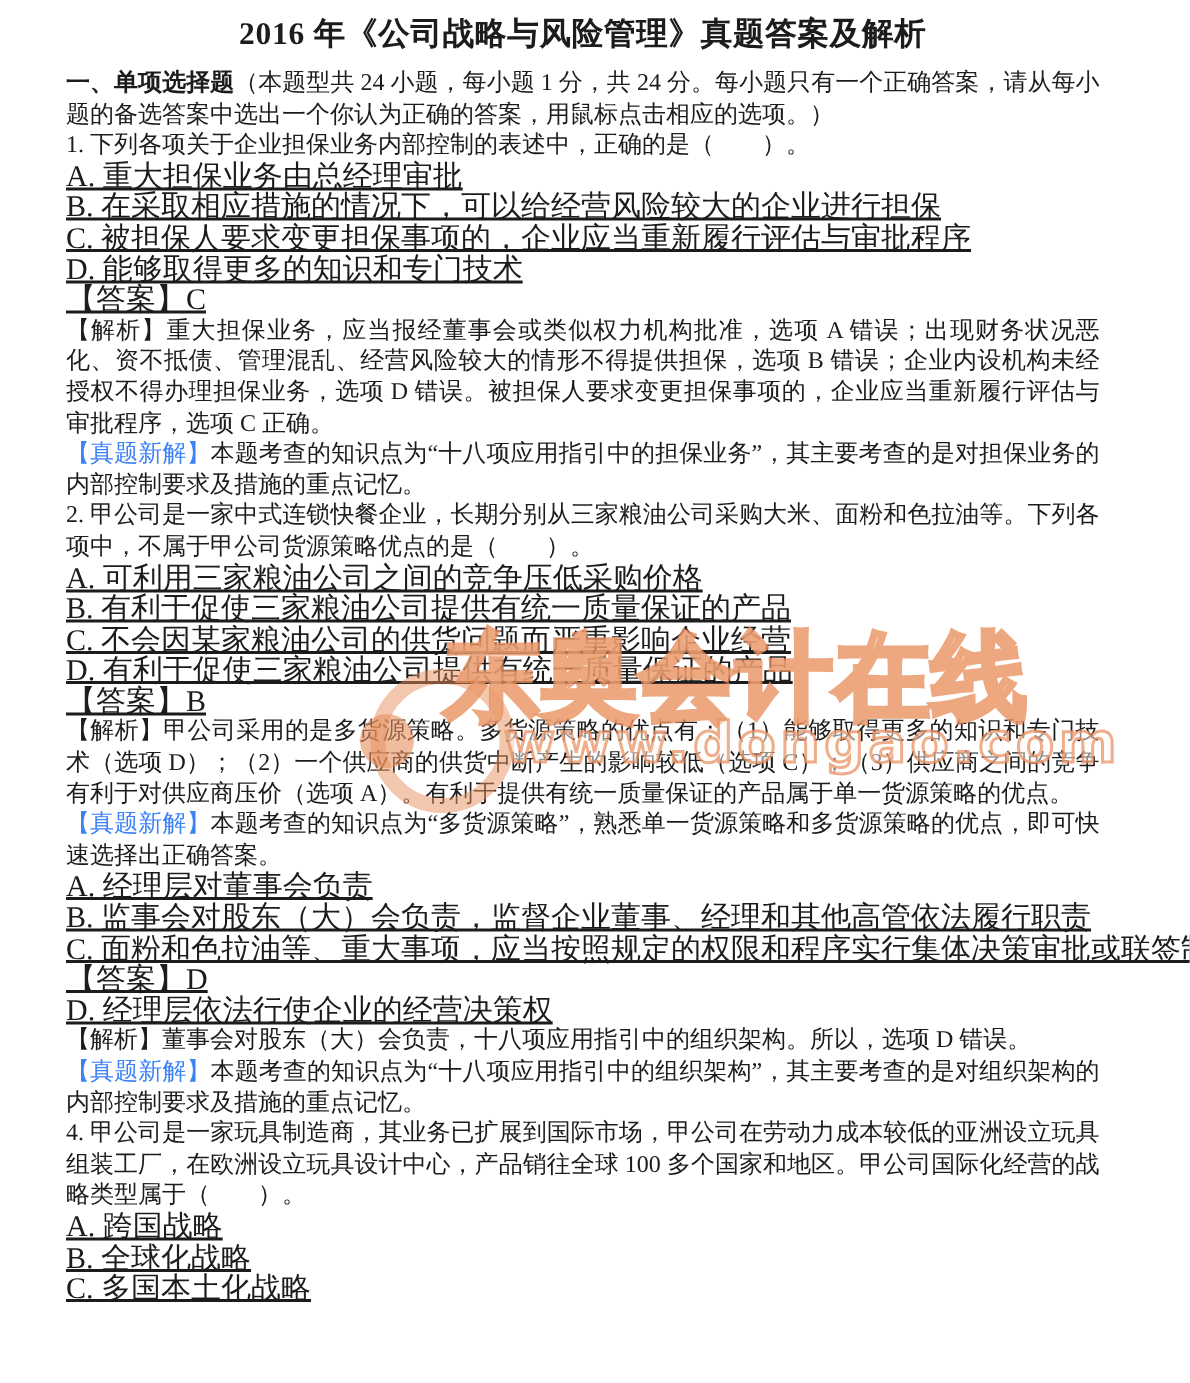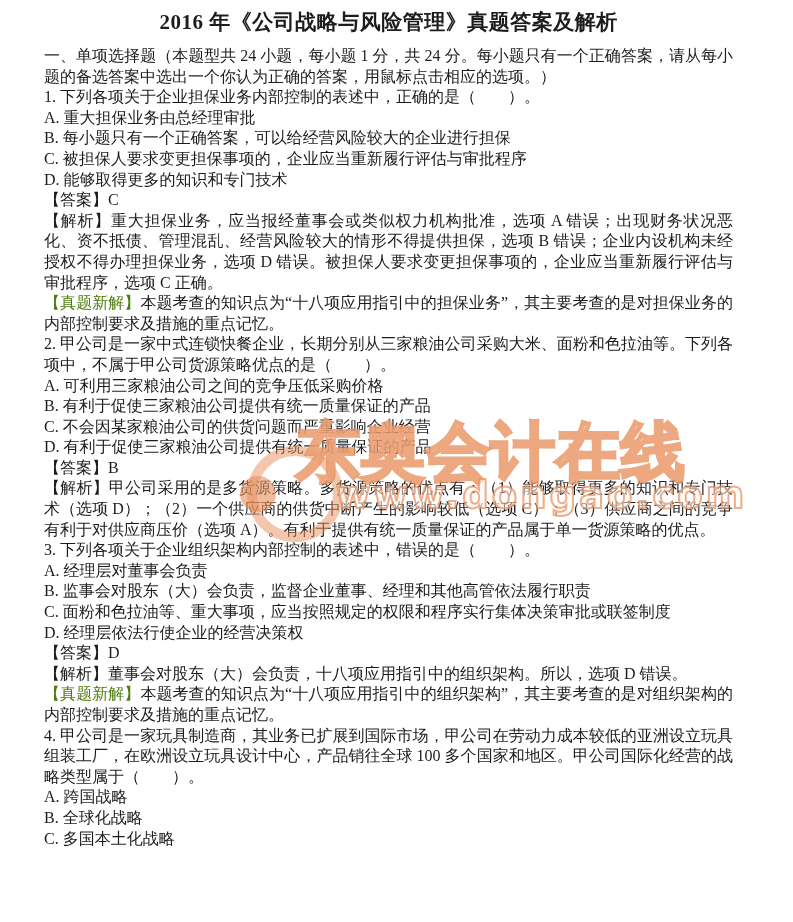--- a/index.html
+++ b/index.html
@@ -27,27 +27,28 @@
     margin: 0 0 10px 0;
     letter-spacing: 0.5px;
   }
   .para {
     font-size: 16px;
     line-height: 20.6px;
     text-align: justify;
     margin: 0;
   }
   .line {
-    font-size: 16px;
+    font-size: 20px;
     line-height: 20.6px;
     margin: 0;
     white-space: nowrap;
+    text-decoration: underline;
   }
-  .bold { font-weight: normal; }
-  .red  { color: #4d7c0f; }
+  .bold { font-weight: bold; }
+  .red  { color: #3b82f6; }
 
   
   .watermark {
     position: absolute;
     left: 0; top: 0;
     width: 793px; height: 922px;
     pointer-events: none;
     z-index: 5;
   }
   .wm-brand {
@@ -102,45 +103,45 @@
 
 <div class="page">
 
   <h1 class="doc-title">2016 年《公司战略与风险管理》真题答案及解析</h1>
 
   <p class="para"><span class="bold">一、单项选择题</span><span>（本题型共 24 小题，每小题 1 分，共 24 分。每小题只有一个正确答案，请从每小题的备选答案中选出一个你认为正确的答案，用鼠标点击相应的选项。）</span></p>
 
   <div>
     <p class="para">1. 下列各项关于企业担保业务内部控制的表述中，正确的是（　　）。</p>
     <p class="line">A. 重大担保业务由总经理审批</p>
-    <p class="line">B. 每小题只有一个正确答案，可以给经营风险较大的企业进行担保</p>
+    <p class="line">B. 在采取相应措施的情况下，可以给经营风险较大的企业进行担保</p>
     <p class="line">C. 被担保人要求变更担保事项的，企业应当重新履行评估与审批程序</p>
     <p class="line">D. 能够取得更多的知识和专门技术</p>
     <p class="line">【答案】C</p>
     <p class="para">【解析】重大担保业务，应当报经董事会或类似权力机构批准，选项 A 错误；出现财务状况恶化、资不抵债、管理混乱、经营风险较大的情形不得提供担保，选项 B 错误；企业内设机构未经授权不得办理担保业务，选项 D 错误。被担保人要求变更担保事项的，企业应当重新履行评估与审批程序，选项 C 正确。</p>
     <p class="para"><span class="red">【真题新解】</span><span>本题考查的知识点为“十八项应用指引中的担保业务”，其主要考查的是对担保业务的内部控制要求及措施的重点记忆。</span></p>
   </div>
 
   <div>
     <p class="para">2. 甲公司是一家中式连锁快餐企业，长期分别从三家粮油公司采购大米、面粉和色拉油等。下列各项中，不属于甲公司货源策略优点的是（　　）。</p>
     <p class="line">A. 可利用三家粮油公司之间的竞争压低采购价格</p>
     <p class="line">B. 有利于促使三家粮油公司提供有统一质量保证的产品</p>
     <p class="line">C. 不会因某家粮油公司的供货问题而严重影响企业经营</p>
     <p class="line">D. 有利于促使三家粮油公司提供有统一质量保证的产品</p>
     <p class="line">【答案】B</p>
     <p class="para">【解析】甲公司采用的是多货源策略。多货源策略的优点有：（1）能够取得更多的知识和专门技术（选项 D）；（2）一个供应商的供货中断产生的影响较低（选项 C）；（3）供应商之间的竞争有利于对供应商压价（选项 A）。有利于提供有统一质量保证的产品属于单一货源策略的优点。</p>
+    <p class="para"><span class="red">【真题新解】</span><span>本题考查的知识点为“多货源策略”，熟悉单一货源策略和多货源策略的优点，即可快速选择出正确答案。</span></p>
   </div>
 
   <div>
-    <p class="para">3. 下列各项关于企业组织架构内部控制的表述中，错误的是（　　）。</p>
     <p class="line">A. 经理层对董事会负责</p>
     <p class="line">B. 监事会对股东（大）会负责，监督企业董事、经理和其他高管依法履行职责</p>
     <p class="line">C. 面粉和色拉油等、重大事项，应当按照规定的权限和程序实行集体决策审批或联签制度</p>
+    <p class="line">【答案】D</p>
     <p class="line">D. 经理层依法行使企业的经营决策权</p>
-    <p class="line">【答案】D</p>
     <p class="para">【解析】董事会对股东（大）会负责，十八项应用指引中的组织架构。所以，选项 D 错误。</p>
     <p class="para"><span class="red">【真题新解】</span><span>本题考查的知识点为“十八项应用指引中的组织架构”，其主要考查的是对组织架构的内部控制要求及措施的重点记忆。</span></p>
   </div>
 
   <div>
     <p class="para">4. 甲公司是一家玩具制造商，其业务已扩展到国际市场，甲公司在劳动力成本较低的亚洲设立玩具组装工厂，在欧洲设立玩具设计中心，产品销往全球 100 多个国家和地区。甲公司国际化经营的战略类型属于（　　）。</p>
     <p class="line">A. 跨国战略</p>
     <p class="line">B. 全球化战略</p>
     <p class="line">C. 多国本土化战略</p>
   </div>

